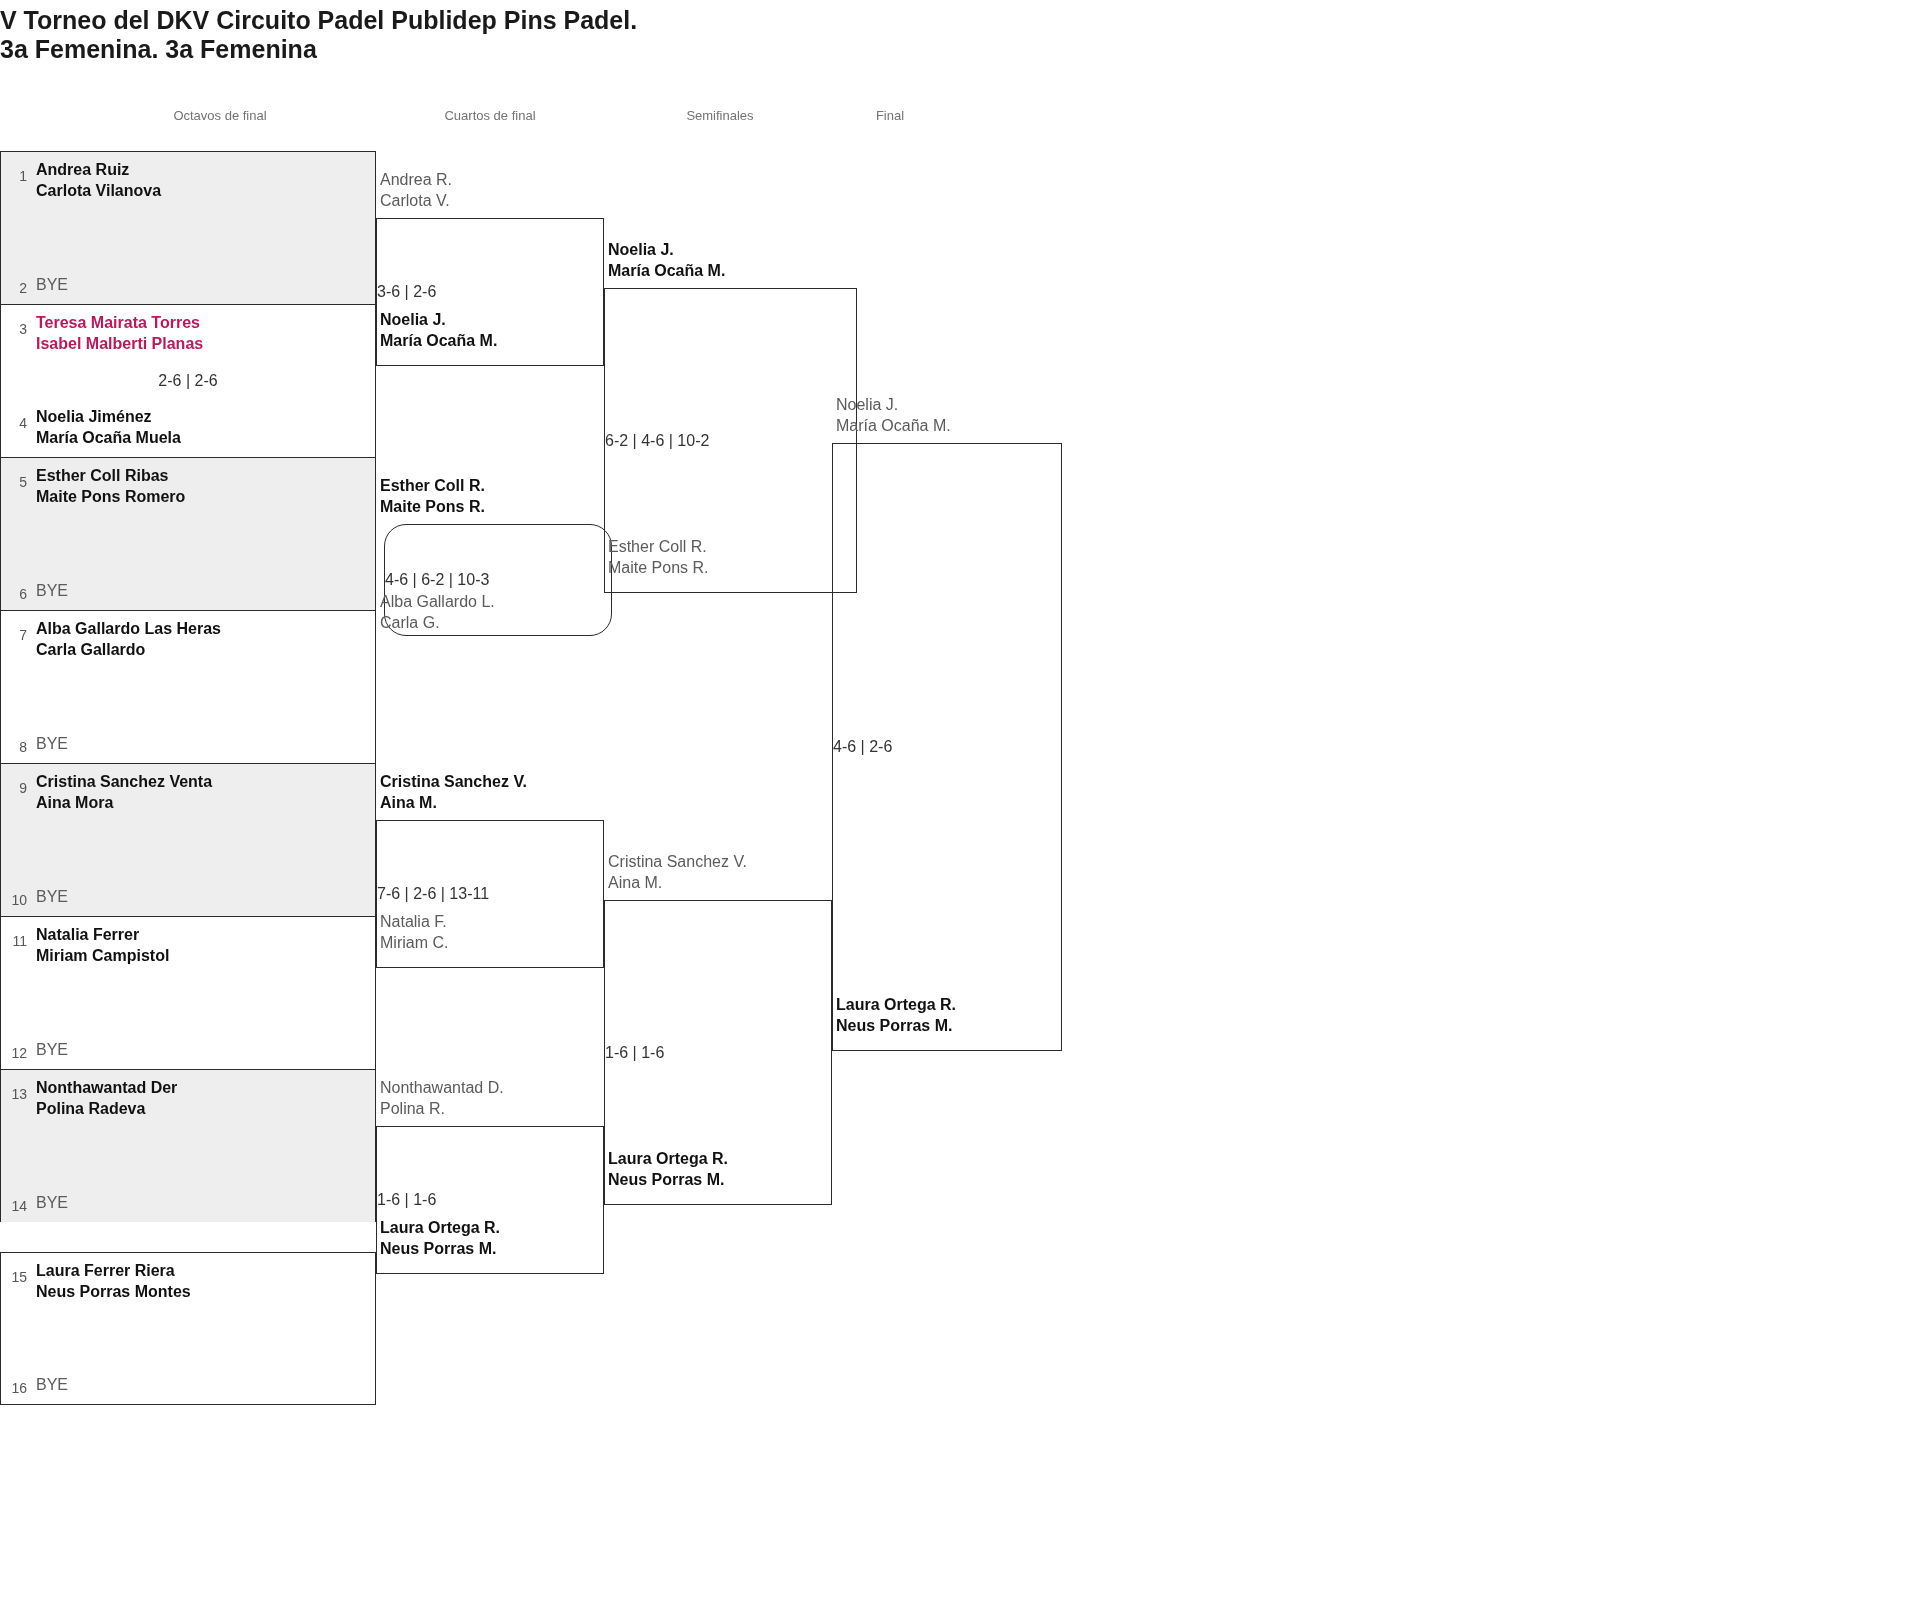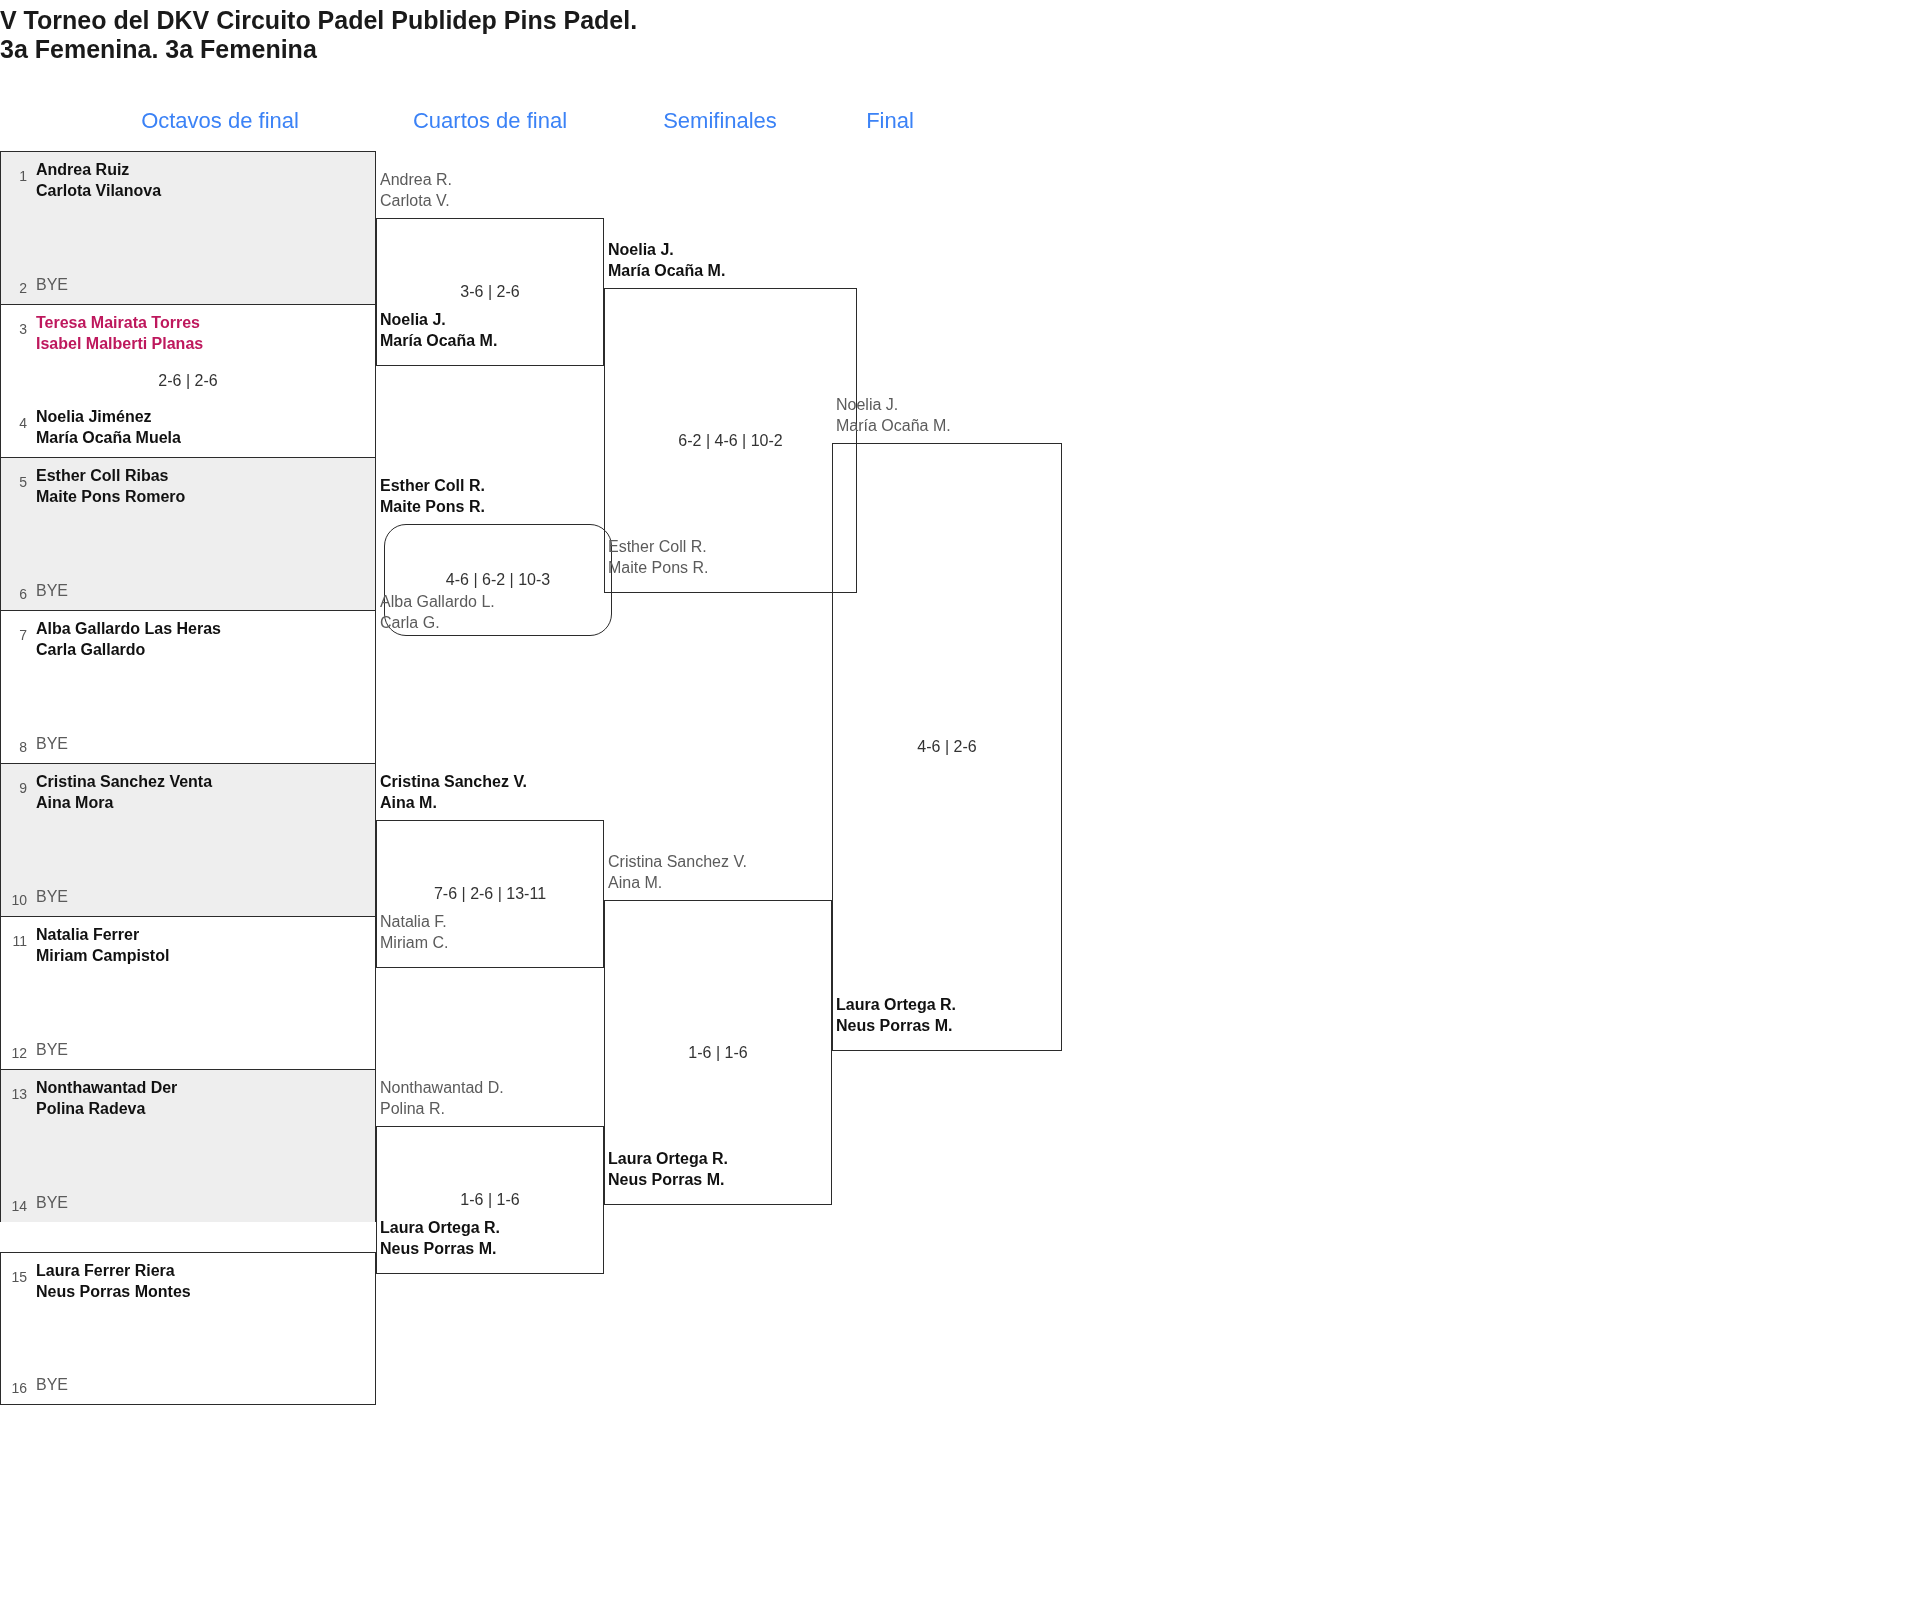--- a/index.html
+++ b/index.html
@@ -3,21 +3,21 @@
 <meta charset="utf-8">
 <style>
   html,body{margin:0;padding:0;background:#fff;}
   body{width:1920px;height:1624px;position:relative;
        font-family:"Liberation Sans","DejaVu Sans",sans-serif;
        -webkit-font-smoothing:antialiased;}
 
   .title{position:absolute;left:0;top:6px;width:1200px;
          font-size:25px;font-weight:700;color:#1a1a1a;line-height:1.16;}
 
-  .round-hdr{position:absolute;font-size:22px;color:#3b82f6;text-align:center;}
+  .round-hdr{position:absolute;font-size:13px;color:#737373;text-align:center;}
 
   
   #r16{position:absolute;left:0;top:151px;width:376px;}
   .m16{position:relative;width:376px;height:153px;
        border:1px solid #2b2b2b;border-bottom:none;box-sizing:border-box;}
   .m16:last-child{border-bottom:1px solid #2b2b2b;margin-top:30px;}
   .m16.shade{background:#eeeeee;}
   .slot{position:absolute;left:0;width:100%;display:flex;align-items:flex-start;}
   .slot.top{top:8px;}
   .slot.bot{bottom:8px;}
@@ -27,21 +27,21 @@
   .pnames.win{font-weight:700;color:#111;}
   .pnames.lose{font-weight:700;color:#be185d;}
   .pnames.bye{font-weight:400;color:#5b5b5b;padding-top:3px;}
   .m16 .score{position:absolute;left:0;width:100%;top:50%;
               transform:translateY(-50%);text-align:center;
               font-size:16px;color:#333;}
 
   
   .mbox{position:absolute;border:1px solid #2b2b2b;box-sizing:border-box;}
   .mbox .score{position:absolute;left:0;width:100%;top:50%;
-               transform:translateY(-50%);text-align:center;
+               transform:translateY(-50%);
                font-size:16px;color:#333;}
   
   .lbl{position:absolute;font-size:16px;line-height:1.30;white-space:nowrap;}
   .lbl.win{font-weight:700;color:#111;}
   .lbl.lose{font-weight:400;color:#5b5b5b;}
 </style>
 </head>
 <body>
 
 <div class="title">

